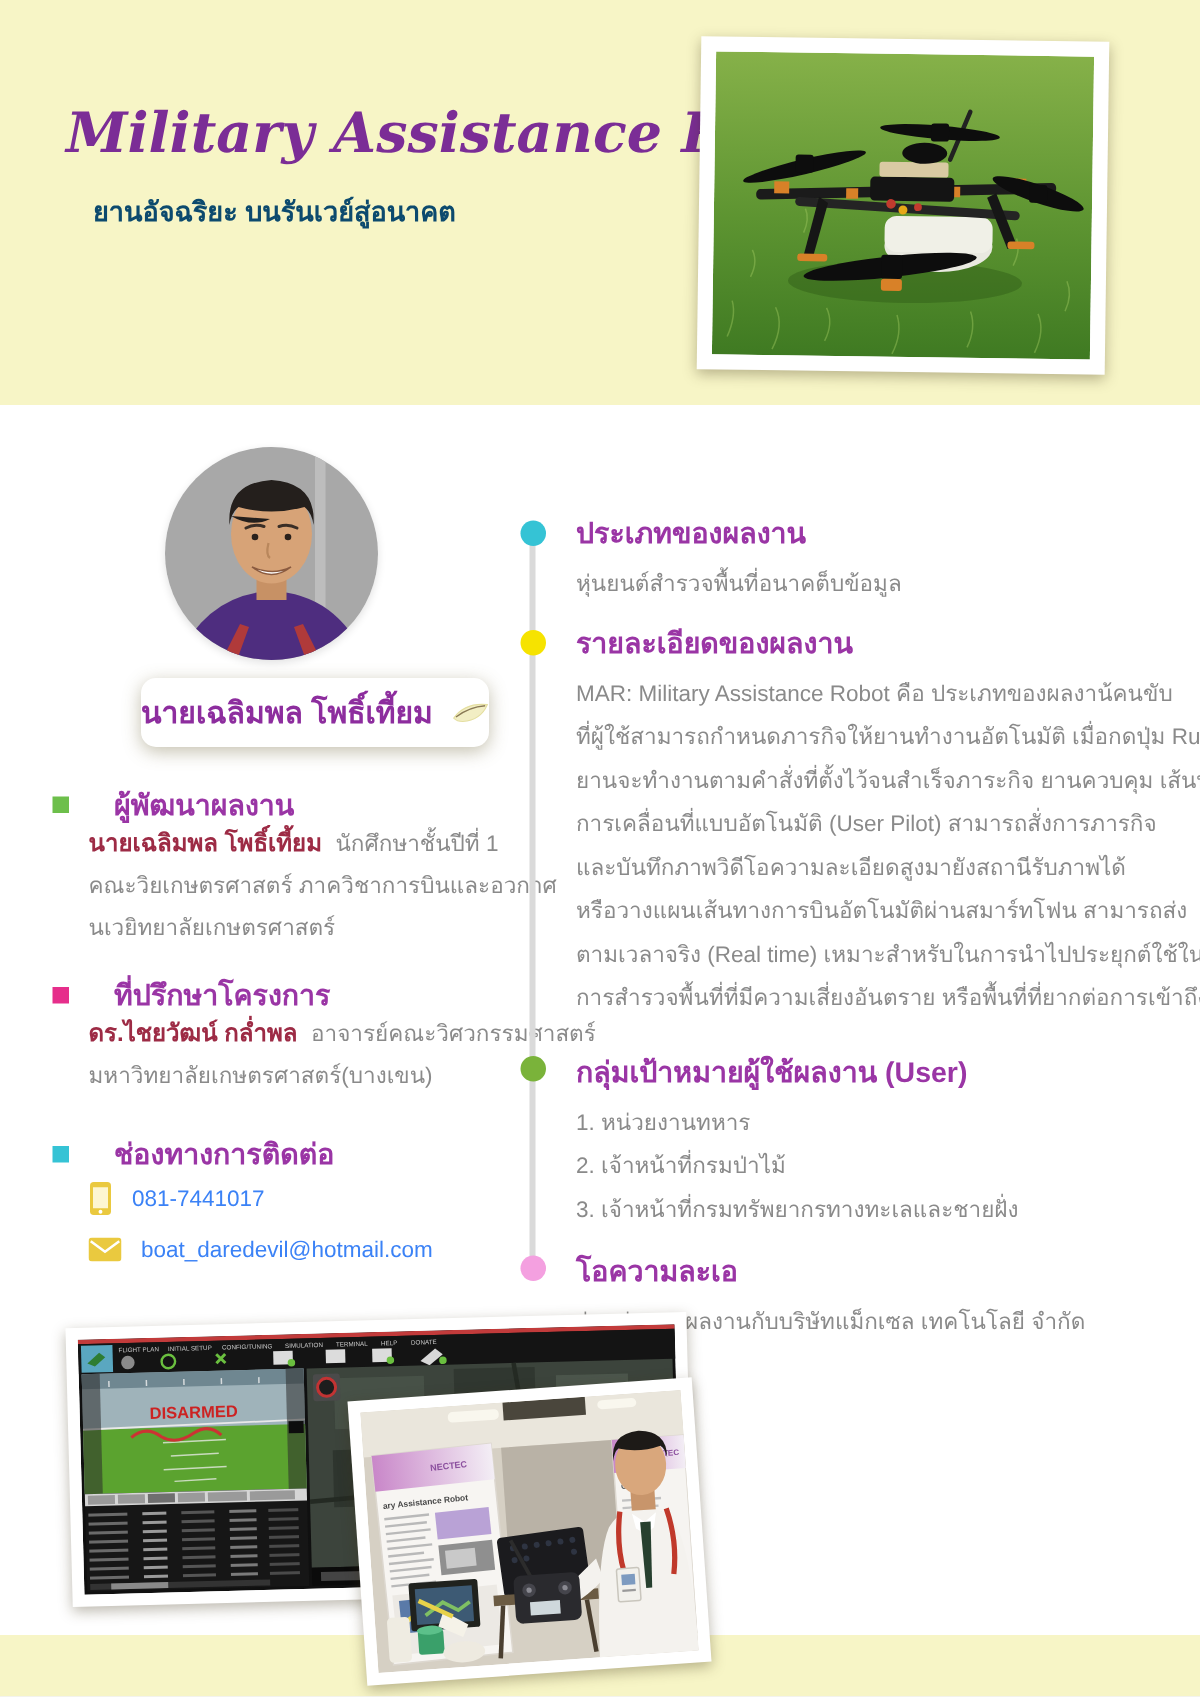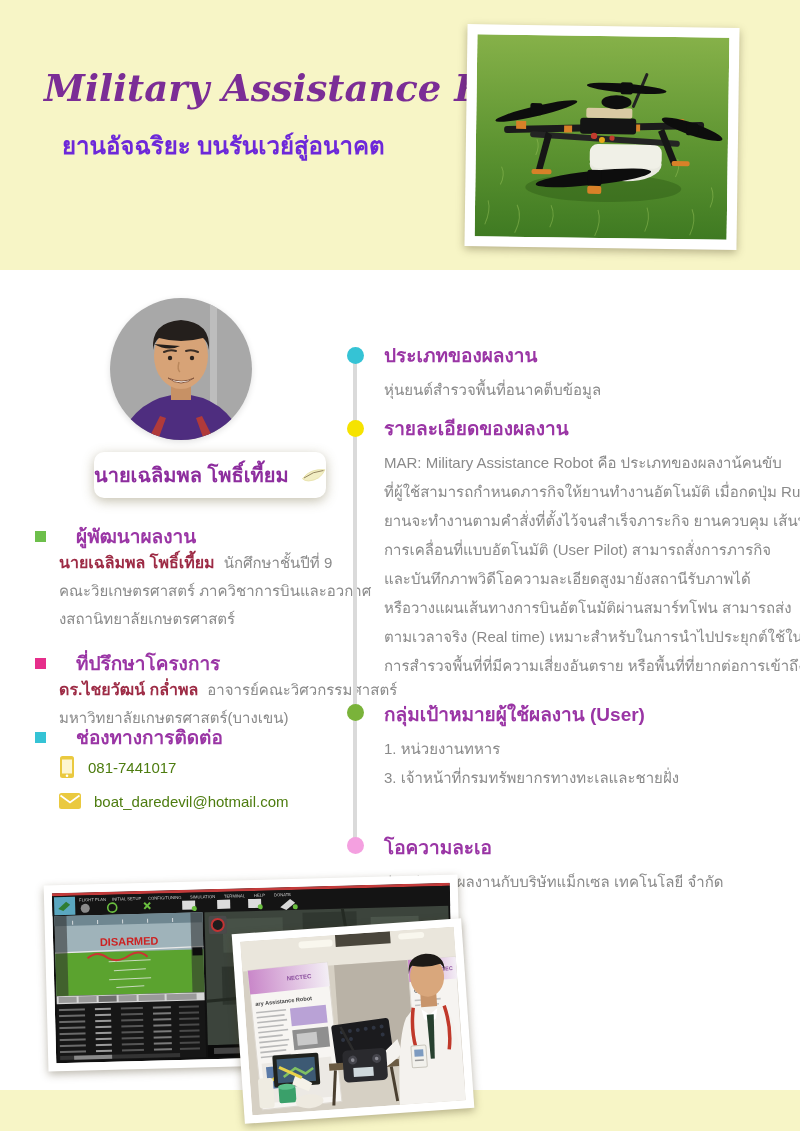--- a/index.html
+++ b/index.html
@@ -6,21 +6,21 @@
   .page{position:relative;width:800px;height:1131px;margin:0 auto;background:#ffffff;
         overflow:hidden;font-family:"Liberation Sans",sans-serif;}
   .band{position:absolute;left:0;width:800px;background:#f7f5c6;}
   .band-header{top:0;height:270px;}
   .band-footer{top:1090px;height:41px;z-index:1;}
 
   
   .title{position:absolute;left:44px;top:66px;font-family:"DejaVu Serif",serif;
          font-style:italic;font-weight:bold;color:#7b2d96;font-size:37px;white-space:nowrap;z-index:2;}
   .title-suffix{font-size:24px;margin-left:6px;}
-  .subtitle{position:absolute;left:62px;top:126px;color:#6d28d9;font-size:24px;
+  .subtitle{position:absolute;left:62px;top:126px;color:#0c4a6e;font-size:18px;
             font-weight:bold;white-space:nowrap;z-index:2;}
 
   .polaroid{position:absolute;background:#ffffff;box-shadow:0 3px 9px rgba(60,50,20,.35);}
   .photo-drone{left:466px;top:26px;padding:10px;transform:rotate(.8deg);z-index:2;}
   .photo-mp{left:46px;top:880px;padding:8px;transform:rotate(-1.5deg);z-index:3;}
   .photo-ex{left:238px;top:926px;padding:8px;transform:rotate(-4deg);z-index:4;}
   .polaroid svg{display:block;}
 
   
   .avatar{position:absolute;left:110px;top:298px;width:142px;height:142px;border-radius:50%;
@@ -31,21 +31,21 @@
   .nameplate-text{color:#8d2d9e;font-weight:bold;font-size:20px;white-space:nowrap;}
 
   
   .lsec{position:absolute;left:35px;width:330px;}
   .sec-head{display:flex;align-items:center;gap:30px;height:26px;}
   .bullet{width:11px;height:11px;flex:0 0 auto;}
   .h-purple{color:#9a35a5;font-weight:bold;font-size:19px;white-space:nowrap;}
   .lline{margin-left:24px;white-space:nowrap;font-size:15px;color:#8a8a8a;line-height:28px;}
   .person-name{color:#9d2b45;font-weight:bold;font-size:16px;margin-right:9px;}
   .crow{display:flex;align-items:center;gap:13px;margin-left:24px;height:34px;
-        font-size:15px;color:#4d7c0f;}
+        font-size:15px;color:#3b82f6;}
 
   
   .tl-line{position:absolute;left:353px;top:355px;width:4px;height:488px;background:#dadada;
            border-radius:2px;}
   .dot{position:absolute;left:347px;width:17px;height:17px;border-radius:50%;}
   .rsec{position:absolute;left:384px;width:412px;}
   .rline{font-size:15px;color:#8a8a8a;line-height:29px;white-space:nowrap;}
   .rsec .h-purple{display:block;margin-bottom:5px;}
 </style>
 </head>
@@ -153,38 +153,38 @@
       <path d="M4 15 Q16 6 30 5" stroke="#8a7a55" fill="none" stroke-width="1.2"></path>
     </svg>
   </div>
 
   <div class="lsec" style="top:523px;">
     <div class="sec-head">
       <span class="bullet" style="background:#6dbf4b;"></span>
       <span class="h-purple">ผู้พัฒนาผลงาน</span>
     </div>
     <div class="lline">
-      <span class="person-name">นายเฉลิมพล  โพธิ์เที้ยม</span><span>นักศึกษาชั้นปีที่ 9</span>
+      <span class="person-name">นายเฉลิมพล  โพธิ์เที้ยม</span><span>นักศึกษาชั้นปีที่ 1</span>
     </div>
     <div class="lline">คณะวิยเกษตรศาสตร์  ภาควิชาการบินและอวกาศ</div>
-    <div class="lline">งสถานิทยาลัยเกษตรศาสตร์</div>
+    <div class="lline">นเวยิทยาลัยเกษตรศาสตร์</div>
   </div>
 
   <div class="lsec" style="top:650px;">
     <div class="sec-head">
       <span class="bullet" style="background:#e62e8b;"></span>
       <span class="h-purple">ที่ปรึกษาโครงการ</span>
     </div>
     <div class="lline">
       <span class="person-name">ดร.ไชยวัฒน์  กล่ำพล</span><span>อาจารย์คณะวิศวกรรมศาสตร์</span>
     </div>
     <div class="lline">มหาวิทยาลัยเกษตรศาสตร์(บางเขน)</div>
   </div>
 
-  <div class="lsec" style="top:724px;">
+  <div class="lsec" style="top:756px;">
     <div class="sec-head">
       <span class="bullet" style="background:#35c3d5;"></span>
       <span class="h-purple">ช่องทางการติดต่อ</span>
     </div>
     <div class="crow">
       <svg width="16" height="24" viewBox="0 0 16 24">
         <rect x="1" y="1" width="14" height="22" rx="2.5" fill="#eac93f"></rect>
         <rect x="3" y="4.5" width="10" height="14" fill="#fdf6d2"></rect>
         <circle cx="8" cy="20.8" r="1.3" fill="#fff"></circle>
       </svg>
@@ -218,20 +218,21 @@
     <div class="rline">การเคลื่อนที่แบบอัตโนมัติ (User Pilot) สามารถสั่งการภารกิจ</div>
     <div class="rline">และบันทึกภาพวิดีโอความละเอียดสูงมายังสถานีรับภาพได้</div>
     <div class="rline">หรือวางแผนเส้นทางการบินอัตโนมัติผ่านสมาร์ทโฟน  สามารถส่ง</div>
     <div class="rline">ตามเวลาจริง (Real time) เหมาะสำหรับในการนำไปประยุกต์ใช้ใน</div>
     <div class="rline">การสำรวจพื้นที่ที่มีความเสี่ยงอันตราย  หรือพื้นที่ที่ยากต่อการเข้าถึง</div>
   </div>
 
   <div class="rsec" style="top:699px;">
     <span class="h-purple">กลุ่มเป้าหมายผู้ใช้ผลงาน  (User)</span>
     <div class="rline">1. หน่วยงานทหาร</div>
+    <div class="rline">2. เจ้าหน้าที่กรมป่าไม้</div>
     <div class="rline">3. เจ้าหน้าที่กรมทรัพยากรทางทะเลและชายฝั่ง</div>
   </div>
 
   <div class="rsec" style="top:832px;">
     <span class="h-purple">โอความละเอ</span>
     <div class="rline">ร่วมต่อยอดผลงานกับบริษัทแม็กเซล เทคโนโลยี จำกัด</div>
   </div>
 
   <div class="band band-footer"></div>
 

